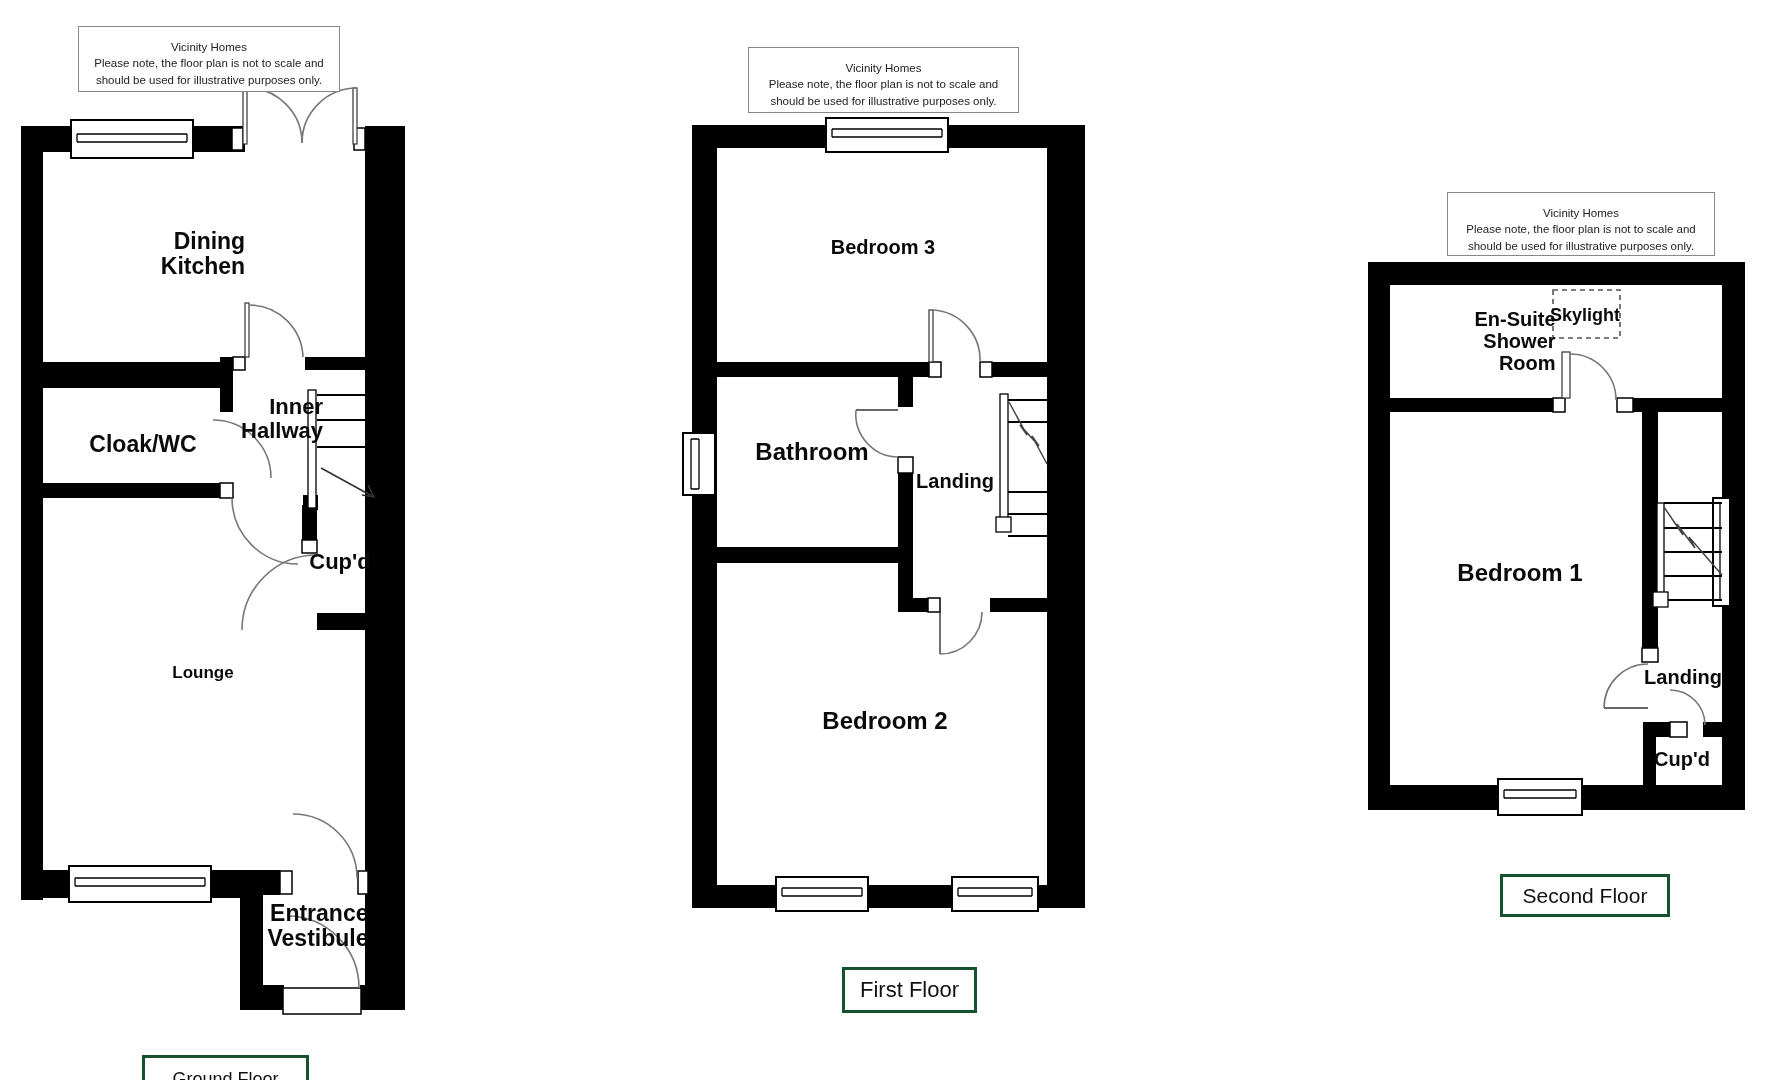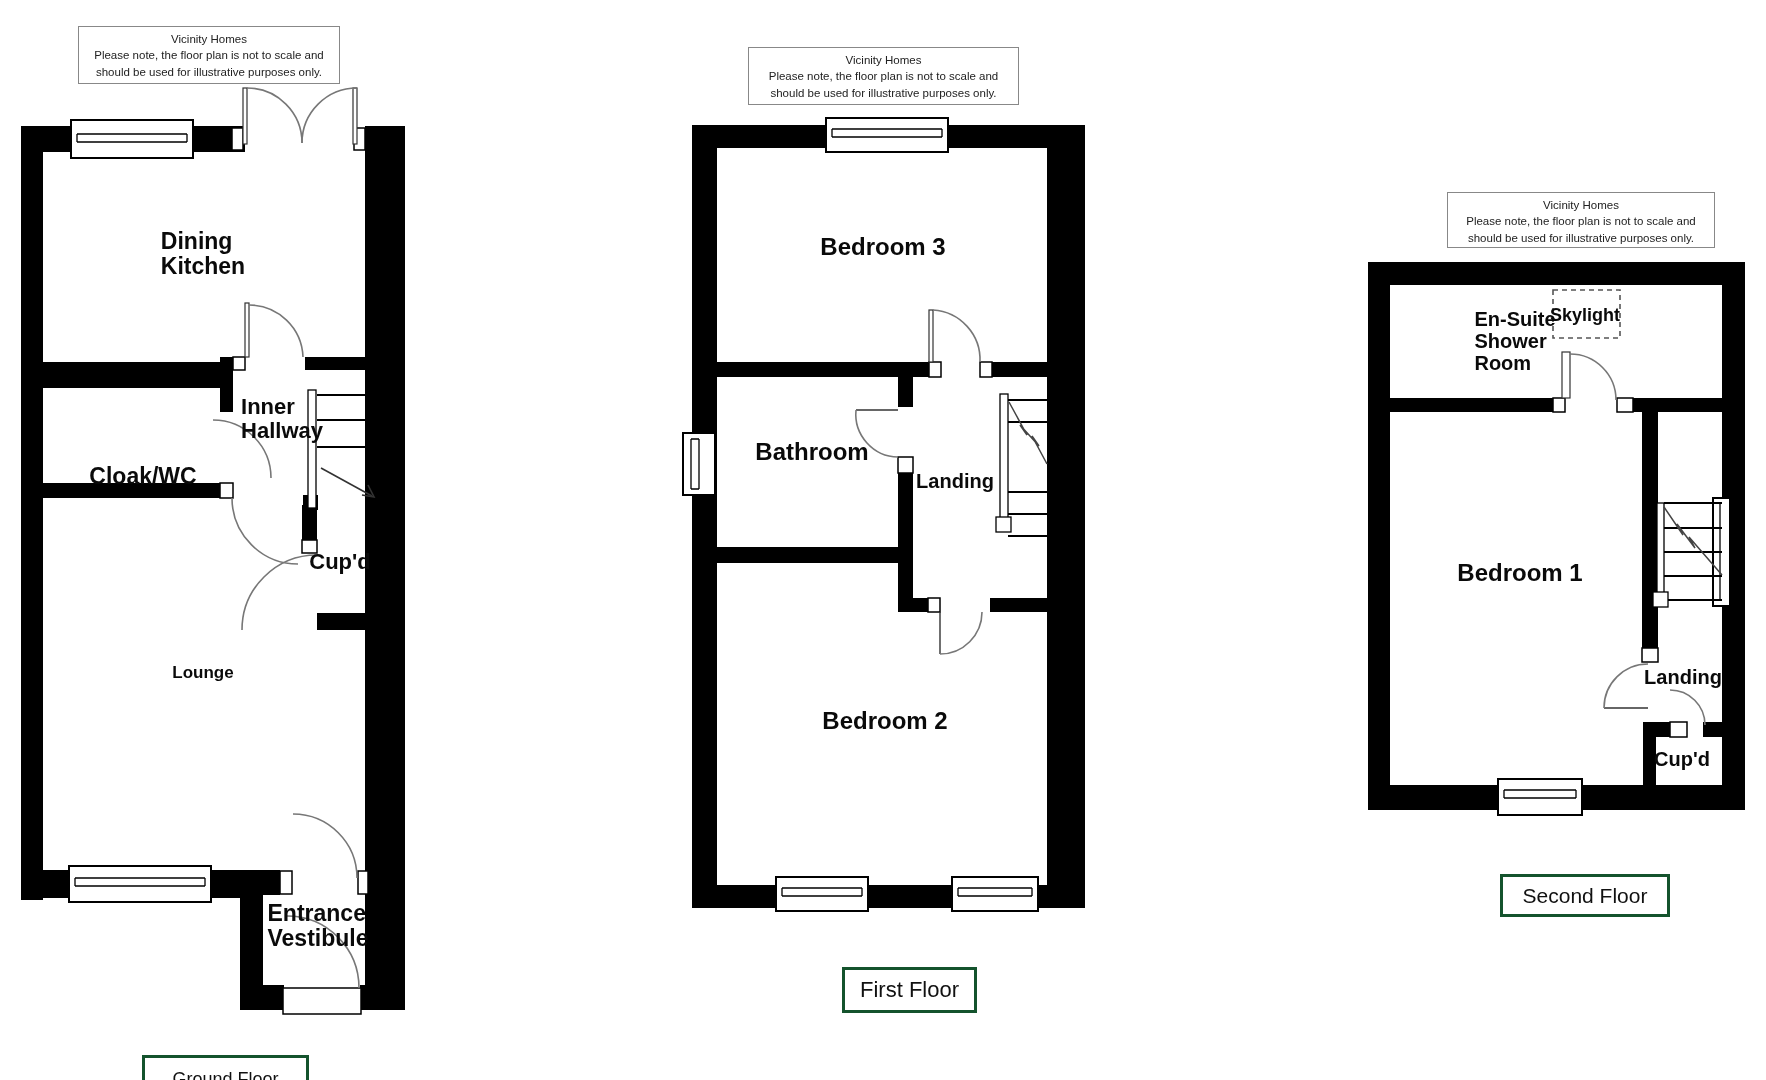--- a/index.html
+++ b/index.html
@@ -1,23 +1,23 @@
 <!DOCTYPE html>
 <html><head>
 <meta charset="utf-8">
 <style>
   html,body{margin:0;padding:0;background:#fff;}
   #stage{position:relative;width:1766px;height:1080px;background:#fff;overflow:hidden;
          font-family:"Liberation Sans", sans-serif;color:#111;}
   .plan{position:absolute;}
   .plan svg{position:absolute;left:0;top:0;}
-  .lbl{position:absolute;transform:translate(-50%,-50%);font-weight:bold;text-align:left;
+  .lbl{position:absolute;transform:translate(-50%,-50%);font-weight:bold;text-align:right;
        white-space:pre-line;line-height:1.1;color:#0a0a0a;z-index:5;}
   .note{position:absolute;border:1px solid #888;background:#fff;text-align:center;
-        font-size:11.5px;line-height:1.42;white-space:pre-line;padding-top:4px;color:#222;z-index:4;}
+        font-size:11.5px;line-height:1.42;white-space:pre-line;padding-top:12px;color:#222;z-index:4;}
   .titlebox{position:absolute;border:3px solid #14532d;background:#fff;display:flex;
             align-items:center;justify-content:center;color:#111;z-index:4;}
 </style>
 </head>
 <body>
 
 <div id="stage">
 
   <div class="plan" style="left:21px;top:26px;width:384px;height:1040px;">
     <div class="note" style="left:57px;top:0;width:260px;height:52px;">Vicinity Homes
@@ -88,21 +88,21 @@
           <path d="M211 472 A66 66 0 0 0 277 538"></path>
           <path d="M221 604 A75 75 0 0 1 296 529"></path>
           <path d="M272 788 A64 64 0 0 1 336 852"></path>
           <path d="M266 890 A72 72 0 0 1 338 962"></path>
         </g>
       </g>
     </svg>
 
     <div class="lbl" style="left:182px;top:228px;font-size:23px;">Dining
 Kitchen</div>
-    <div class="lbl" style="left:122px;top:419px;font-size:23px;margin-top:32px;">Cloak/WC</div>
+    <div class="lbl" style="left:122px;top:419px;font-size:23px;">Cloak/WC</div>
     <div class="lbl" style="left:261px;top:393px;font-size:22px;">Inner
 Hallway</div>
     <div class="lbl" style="left:319px;top:536px;font-size:22px;">Cup'd</div>
     <div class="lbl" style="left:182px;top:647px;font-size:17px;">Lounge</div>
     <div class="lbl" style="left:297px;top:900px;font-size:23px;">Entrance
 Vestibule</div>
 
     <div class="titlebox" style="left:121px;top:1029px;width:161px;height:42px;font-size:18px;">
       <span>Ground Floor</span>
     </div>
@@ -163,21 +163,21 @@
         <g stroke="#777" stroke-width="1.6">
           <path d="M241 263 A50 50 0 0 1 288 315"></path>
           <path d="M164 363 H206" stroke="#333" stroke-width="1.4"></path>
           <path d="M164 363 A43 43 0 0 0 206 410"></path>
           <path d="M248 565 V607" stroke="#333" stroke-width="1.4"></path>
           <path d="M290 565 A42 42 0 0 1 248 607"></path>
         </g>
       </g>
     </svg>
 
-    <div class="lbl" style="left:191px;top:200px;font-size:24px;">Bedroom 3</div>
+    <div class="lbl" style="left:191px;top:200px;font-size:20px;">Bedroom 3</div>
     <div class="lbl" style="left:120px;top:405px;font-size:24px;">Bathroom</div>
     <div class="lbl" style="left:263px;top:434px;font-size:20px;">Landing</div>
     <div class="lbl" style="left:193px;top:674px;font-size:24px;">Bedroom 2</div>
 
     <div class="titlebox" style="left:150px;top:904px;width:129px;height:40px;font-size:22px;margin-top:16px;">
       <span>First Floor</span>
     </div>
   </div>
 
   <div class="plan" style="left:1368px;top:192px;width:398px;height:719px;">

